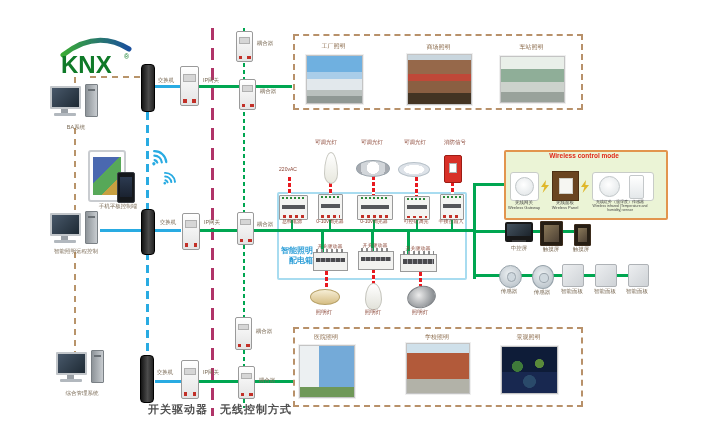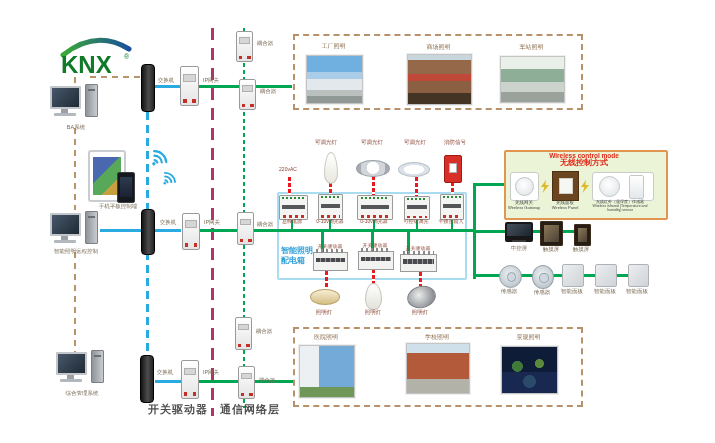--- a/index.html
+++ b/index.html
@@ -242,37 +242,37 @@
       <i class="rl"></i>
       <i class="rr"></i>
     </div>
   <div class="lbl" style="left:253px;top:40px;width:24px;">耦合器</div>
   <div class="lbl" style="left:256px;top:88px;width:24px;">耦合器</div>
   <div class="lbl" style="left:253px;top:221px;width:24px;">耦合器</div>
   <div class="lbl" style="left:252px;top:328px;width:24px;">耦合器</div>
   <div class="lbl" style="left:255px;top:377px;width:24px;">耦合器</div>
 
   <div class="layer-lbl" style="left:148px;top:402px;">开关驱动器</div>
-  <div class="layer-lbl" style="left:220px;top:402px;">通信网络层</div>
+  <div class="layer-lbl" style="left:220px;top:402px;">无线控制方式</div>
 
   <div class="lbl lbl-tan" style="left:306px;top:43px;width:55px;">工厂照明</div>
   <div class="photo" style="left:306px;top:55px;width:55px;height:47px;background:linear-gradient(180deg,#6fb0e0 0 34%,#a9cde9 34% 48%,#e2e8ec 48% 72%,#b9c0bd 72% 86%,#8f9894 86%);"></div>
   <div class="lbl lbl-tan" style="left:407px;top:44px;width:63px;">商场照明</div>
   <div class="photo" style="left:407px;top:54px;width:63px;height:49px;background:linear-gradient(180deg,#c9d6de 0 10%,#96684a 10% 38%,#c04838 38% 54%,#8a5f42 54% 78%,#433423 78%);"></div>
   <div class="lbl lbl-tan" style="left:500px;top:44px;width:63px;">车站照明</div>
   <div class="photo" style="left:500px;top:56px;width:63px;height:45px;background:linear-gradient(180deg,#e9efe9 0 26%,#8fae98 26% 56%,#ccd2cc 56% 78%,#99a29b 78%);"></div>
 
   <div class="lbl lbl-tan" style="left:299px;top:334px;width:54px;">医院照明</div>
   <div class="photo" style="left:299px;top:345px;width:54px;height:51px;background:linear-gradient(180deg,transparent 0 80%,#6f9858 80%),linear-gradient(90deg,#ecf0f2 0 36%,#74aad8 36%);"></div>
   <div class="lbl lbl-tan" style="left:406px;top:334px;width:62px;">学校照明</div>
   <div class="photo" style="left:406px;top:343px;width:62px;height:49px;background:linear-gradient(180deg,#cfe0ea 0 18%,#b25a3a 18% 72%,#b2b2a8 72%);"></div>
   <div class="lbl lbl-tan" style="left:501px;top:334px;width:55px;">景观照明</div>
   <div class="photo" style="left:501px;top:346px;width:55px;height:46px;background:radial-gradient(circle at 28% 42%,#3f7a3a 0 11%,transparent 12%),radial-gradient(circle at 68% 36%,#5a8a3a 0 9%,transparent 10%),radial-gradient(circle at 50% 75%,#2a4a6a 0 14%,transparent 15%),linear-gradient(180deg,#0e1c38 0 55%,#182850 55%);"></div>
 
-  <div class="abs lbl-blue" style="left:281px;top:246px;">
+  <div class="abs lbl-blue" style="left:281px;top:246px;text-align:right;">
     <div>智能照明</div>
     <div>配电箱</div>
   </div>
 
   <div class="lbl lbl-red" style="left:266px;top:167px;width:44px;font-size:5px;">220vAC</div>
   <div class="abs mod" style="left:279px;top:195px;width:27px;height:23px;">
       <i class="term"></i>
       <i class="strip"></i>
       <i class="reds"></i>
     </div>
@@ -331,21 +331,20 @@
 
   <div class="abs lamp-ceiling" style="left:310px;top:289px;width:28px;height:14px;"></div>
   <div class="lbl lbl-red" style="left:306px;top:309px;width:36px;">照明灯</div>
   <div class="abs lamp-bulb2" style="left:365px;top:283px;width:15px;height:25px;"></div>
   <div class="lbl lbl-red" style="left:357px;top:309px;width:32px;">照明灯</div>
   <div class="abs lamp-spot" style="left:407px;top:286px;width:27px;height:20px;"></div>
   <div class="lbl lbl-red" style="left:402px;top:309px;width:36px;">照明灯</div>
 
   <div class="wbox" style="left:504px;top:150px;width:160px;height:66px;"></div>
   <div class="wlbl" style="left:504px;top:152px;width:160px;font-size:6.5px;font-weight:bold;color:#e02818;">Wireless control mode</div>
-  <div class="wlbl" style="left:504px;top:159px;width:160px;font-size:8px;font-weight:bold;color:#e02818;">无线控制方式</div>
   <div class="abs wdev" style="left:510px;top:172px;width:27px;height:27px;">
       <span class="wcircle" style="left:4px;top:4px;width:17px;height:17px;"></span>
     </div>
   <svg class="abs" style="left:539px;top:180px;" width="12" height="13" viewBox="0 0 12 13">
       <path d="M7 0 L2 7 L5.4 7 L3.6 13 L10 5 L6.4 5 Z" fill="#e0b82a"></path>
     </svg>
   <div class="abs wpanel" style="left:552px;top:171px;width:25px;height:28px;">
       <i></i>
     </div>
   <svg class="abs" style="left:579px;top:180px;" width="12" height="13" viewBox="0 0 12 13">

